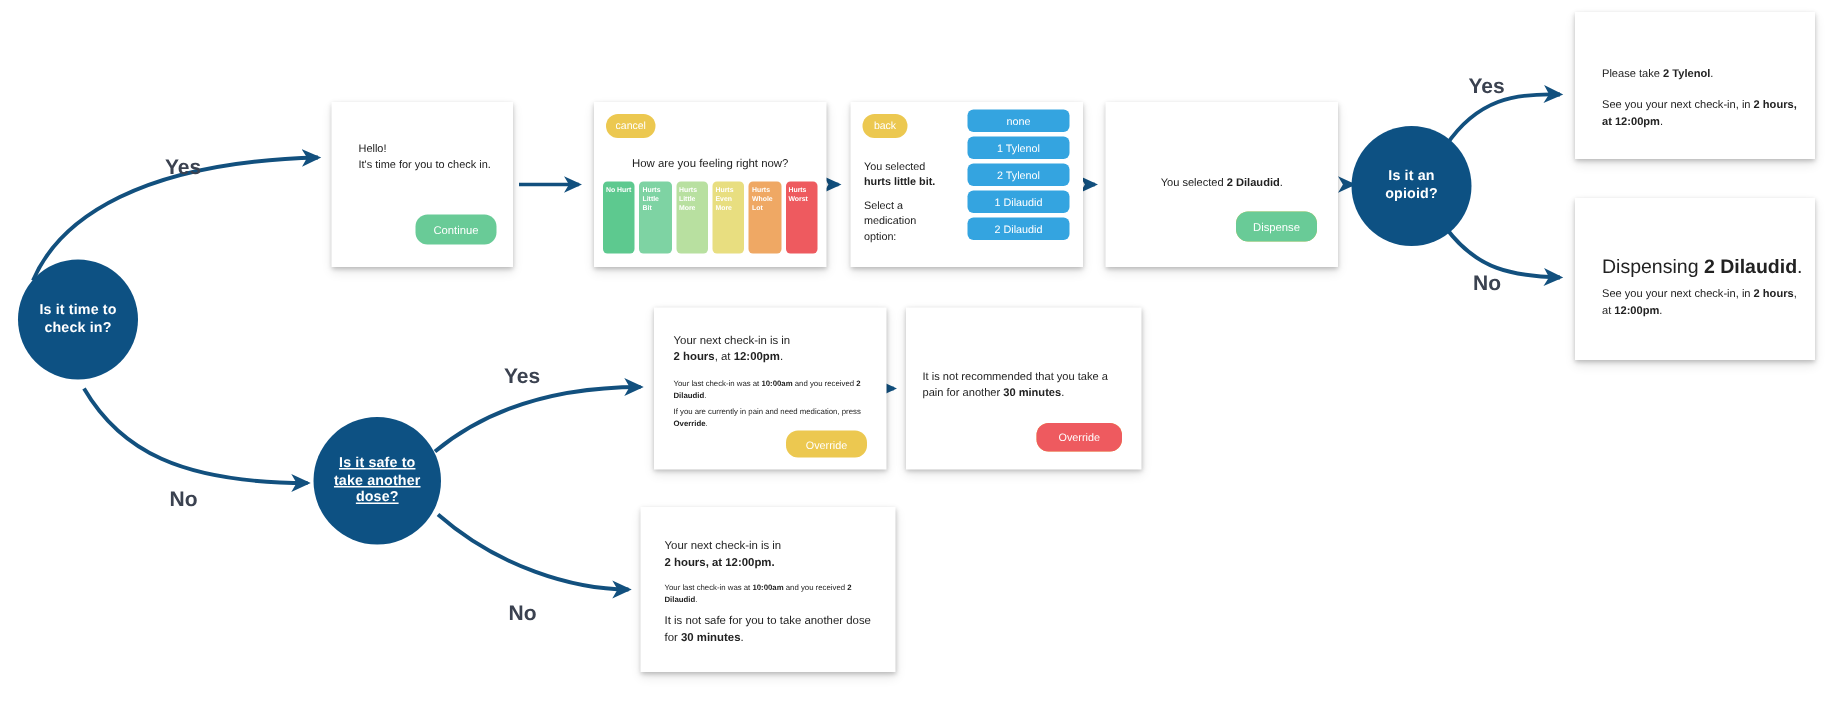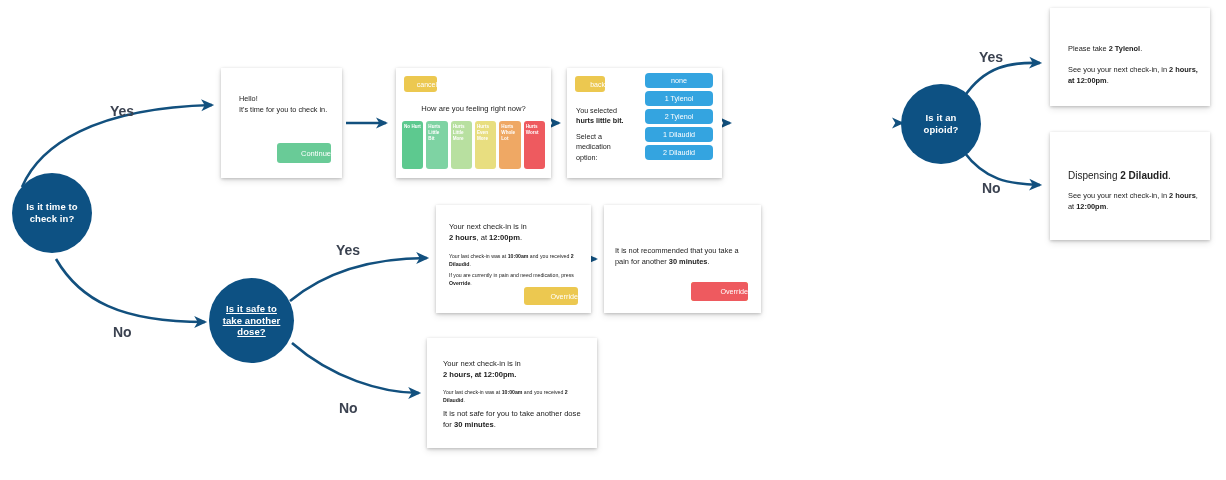--- a/index.html
+++ b/index.html
@@ -61,22 +61,22 @@
   }
 
   
   .c-greet { left:221px; top:68px; width:121px; height:110px; }
   .c-greet .txt {
     position:absolute; left:18px; top:26px;
     font-size:7.3px; line-height:1.45; color:#222;
   }
   .btn {
     position:absolute;
-    border-radius:3px;
-    display:flex; align-items:center; justify-content:flex-end;
+    border-radius:8px;
+    display:flex; align-items:center; justify-content:center;
     font-size:7.5px;
     color:#ffffff;
     box-sizing:border-box;
   }
   .btn-green { background:#69cb97; }
   .btn-yellow { background:#ecc850; }
   .btn-red { background:#ee5a5f; }
   .c-greet .btn { left:56px; top:75px; width:54px; height:20px; }
 
   
@@ -132,21 +132,21 @@
   }
   .c-conf .btn { left:87px; top:73px; width:54px; height:20px; }
 
   
   .c-tyl { left:1050px; top:8px; width:160px; height:98px; }
   .c-tyl .l1 { position:absolute; left:18px; top:36px; font-size:7.4px; color:#222; }
   .c-tyl .l2 { position:absolute; left:18px; top:56px; width:130px; font-size:7.4px; line-height:1.5; color:#222; }
 
   
   .c-dil { left:1050px; top:132px; width:160px; height:108px; }
-  .c-dil .l1 { position:absolute; left:18px; top:38px; font-size:10px; color:#222; }
+  .c-dil .l1 { position:absolute; left:18px; top:38px; font-size:13px; color:#222; }
   .c-dil .l2 { position:absolute; left:18px; top:58px; width:130px; font-size:7.4px; line-height:1.5; color:#222; }
 
   
   .c-next { left:436px; top:205px; width:155px; height:108px; }
   .c-next .big {
     position:absolute; left:13px; top:16px; width:130px;
     font-size:7.6px; line-height:1.5; color:#222;
   }
   .c-next .sm1 {
     position:absolute; left:13px; top:48px; width:132px;
@@ -297,20 +297,31 @@
       </div>
       <div class="opt">
         <span>1 Dilaudid</span>
       </div>
       <div class="opt">
         <span>2 Dilaudid</span>
       </div>
     </div>
   </div>
 
+  <div class="card c-conf">
+    <div class="btn btn-yellow back">
+      <span>back</span>
+    </div>
+    <div class="txt">
+      <span>You selected </span><b>2 Dilaudid</b><span>.</span>
+    </div>
+    <div class="btn btn-green">
+      <span>Dispense</span>
+    </div>
+  </div>
 
   <div class="card c-tyl">
     <div class="l1">
       <span>Please take </span><b>2 Tylenol</b><span>.</span>
     </div>
     <div class="l2">
       <span>See you your next check-in, in </span><b>2 hours, at 12:00pm</b><span>.</span>
     </div>
   </div>
 

